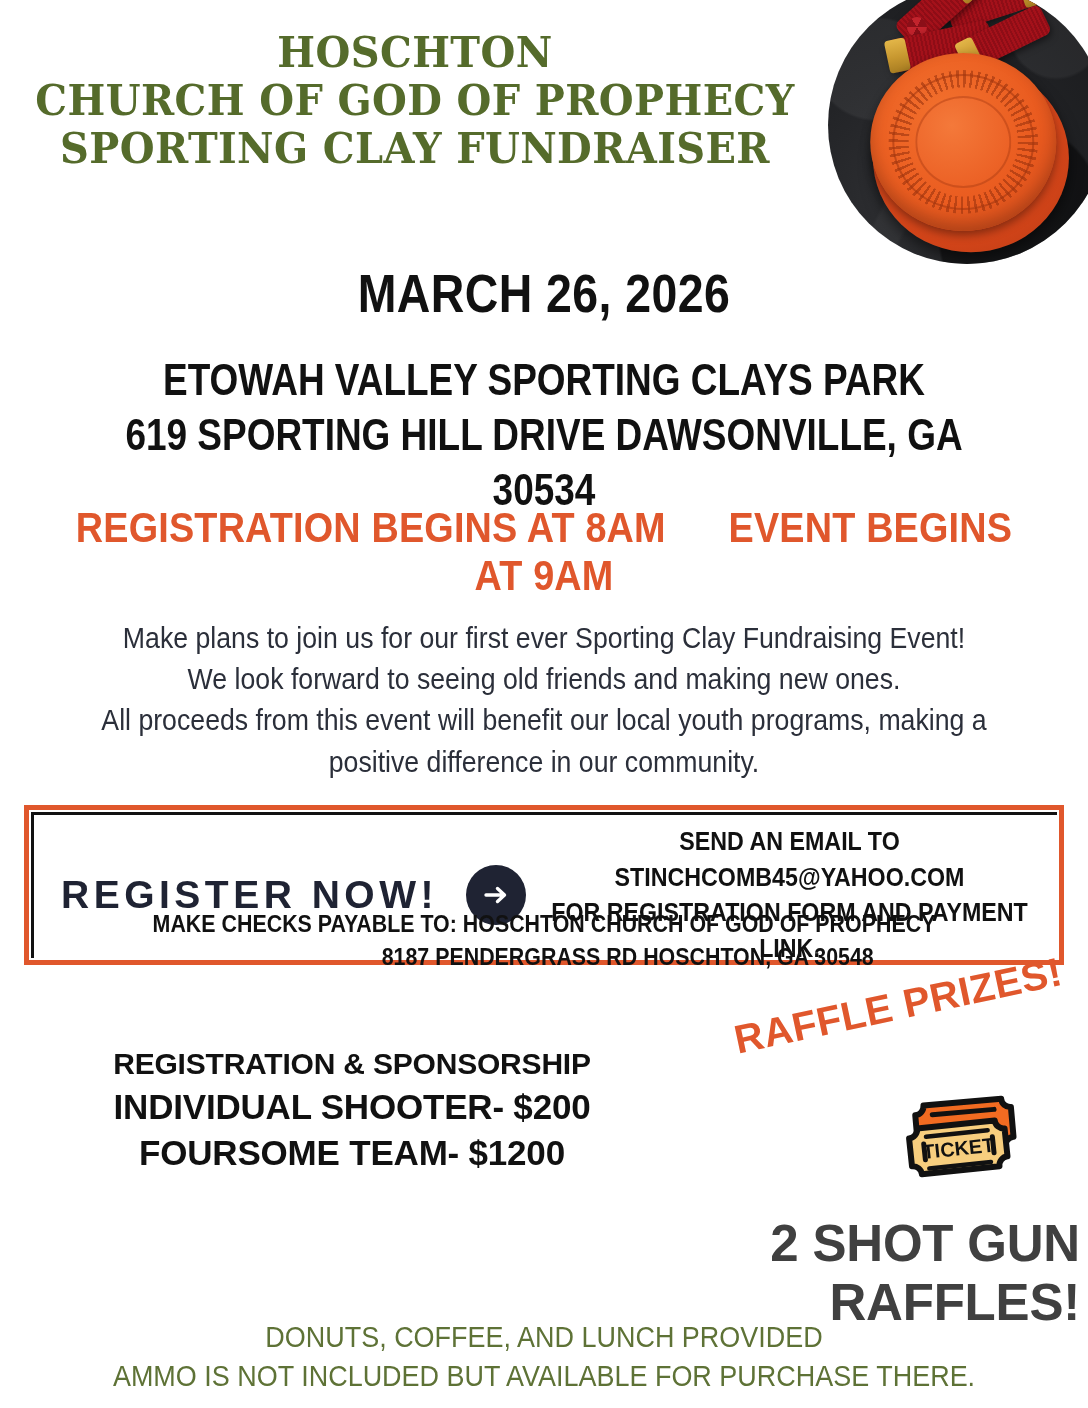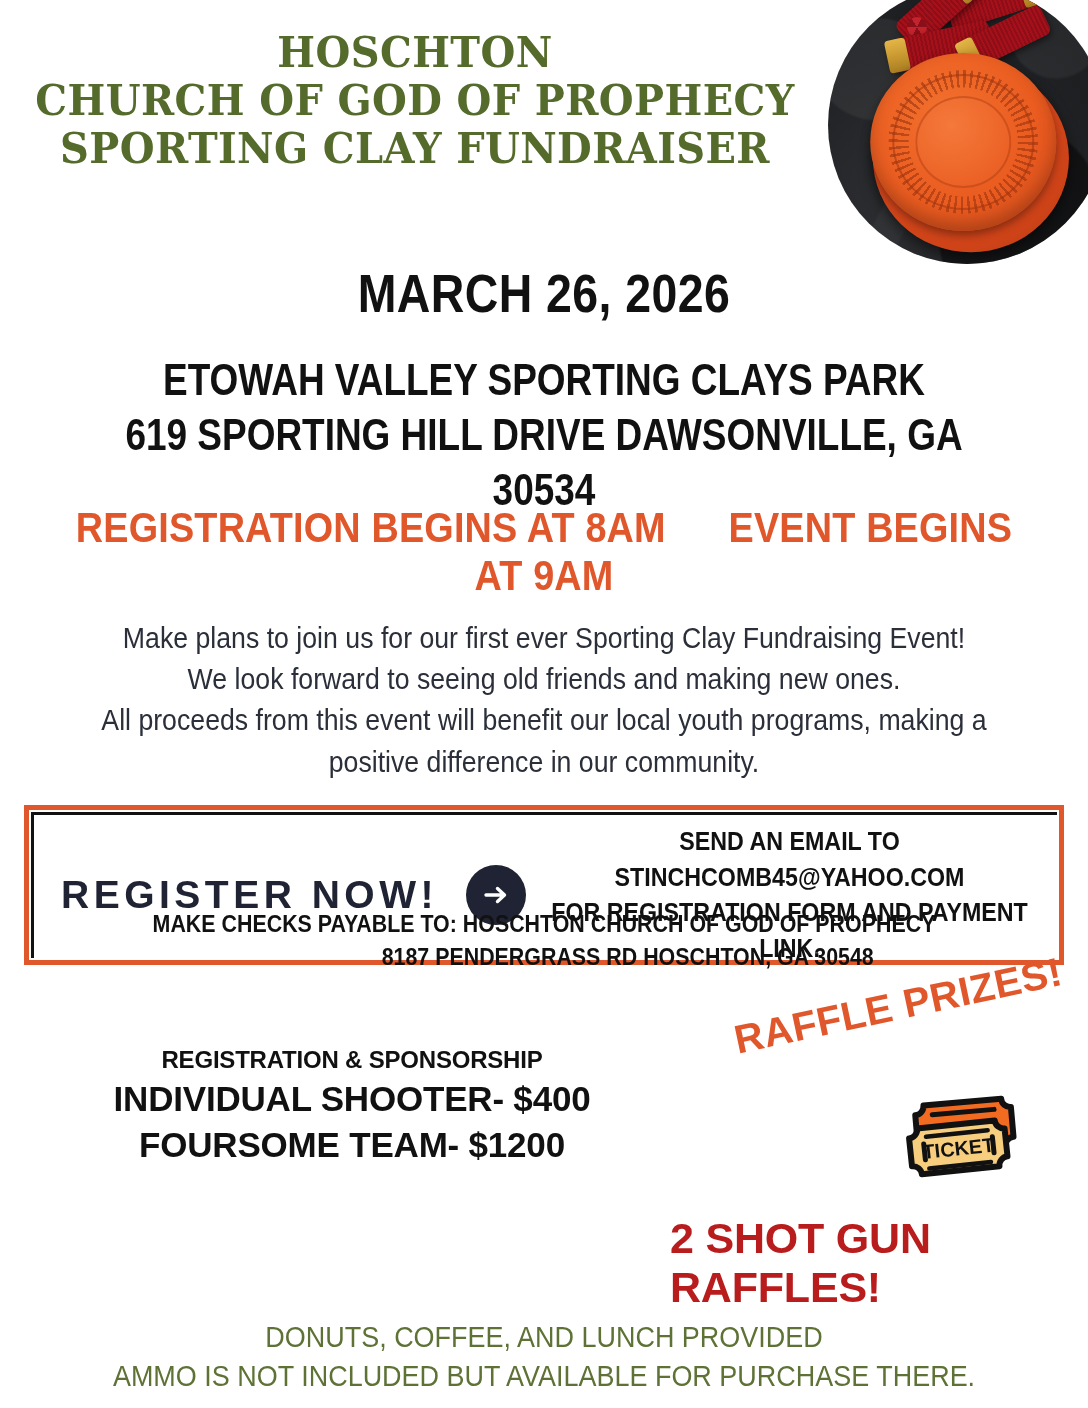--- a/index.html
+++ b/index.html
@@ -181,37 +181,37 @@
   .checks .c2{ display:block; padding-left:180px; }
 
   
   .pricing{
     position:absolute; left:36px; top:1044px; width:632px;
     text-align:center; color:#111;
     font-weight:700; font-size:35px; line-height:1.33;
     letter-spacing:-.2px;
   }
   .pricing span{ display:block; }
-  .pricing .head{ font-size:24px; }
+  .pricing .head{ font-size:30px; }
 
   
   .raffle-prizes{
     position:absolute; left:735px; top:1018px;
     color:#E0572C; font-weight:700; font-size:40px;
     letter-spacing:.5px; white-space:nowrap;
     transform:rotate(-12deg); transform-origin:left center;
   }
   .ticket-wrap{
     position:absolute; left:900px; top:1088px;
     width:130px; height:105px;
   }
   .raffle-count{
     position:absolute; left:670px; top:1214px; width:410px;
-    text-align:left; color:#b91c1c;
-    font-weight:700; font-size:43px; letter-spacing:-.2px;
+    text-align:right; color:#404040;
+    font-weight:700; font-size:51px; letter-spacing:-.2px;
   }
 
   
   .footer{
     position:absolute; left:0; top:1318px; width:1088px;
     text-align:center; color:#5E7236;
     font-weight:400; font-size:29px; line-height:1.35;
     transform:scaleX(.93); transform-origin:center top;
   }
   .footer span{ display:block; }
@@ -288,21 +288,21 @@
     </div>
   </div>
   <div class="checks">
     <span class="c1">MAKE CHECKS PAYABLE TO:  HOSCHTON CHURCH OF GOD OF PROPHECY</span>
     <span class="c2">8187 PENDERGRASS RD HOSCHTON, GA 30548</span>
   </div>
 </div>
 
 <div class="pricing">
   <span class="head">REGISTRATION &amp; SPONSORSHIP</span>
-  <span>INDIVIDUAL SHOOTER- $400</span>
+  <span>INDIVIDUAL SHOOTER- $200</span>
   <span>FOURSOME TEAM- $1200</span>
 </div>
 
 <div class="raffle-prizes">RAFFLE PRIZES!</div>
 
 <div class="ticket-wrap">
   <svg width="130" height="105" viewBox="0 0 130 105" aria-hidden="true">
 
     <g transform="rotate(-5 65 45)">
       <path d="M26 14 h78 a9 9 0 0 0 9 9 v30 a9 9 0 0 0 -9 9 h-78 a9 9 0 0 0 -9 -9 v-30 a9 9 0 0 0 9 -9 z" fill="#F26B21" stroke="#111111" stroke-width="6" stroke-linejoin="round"></path>

